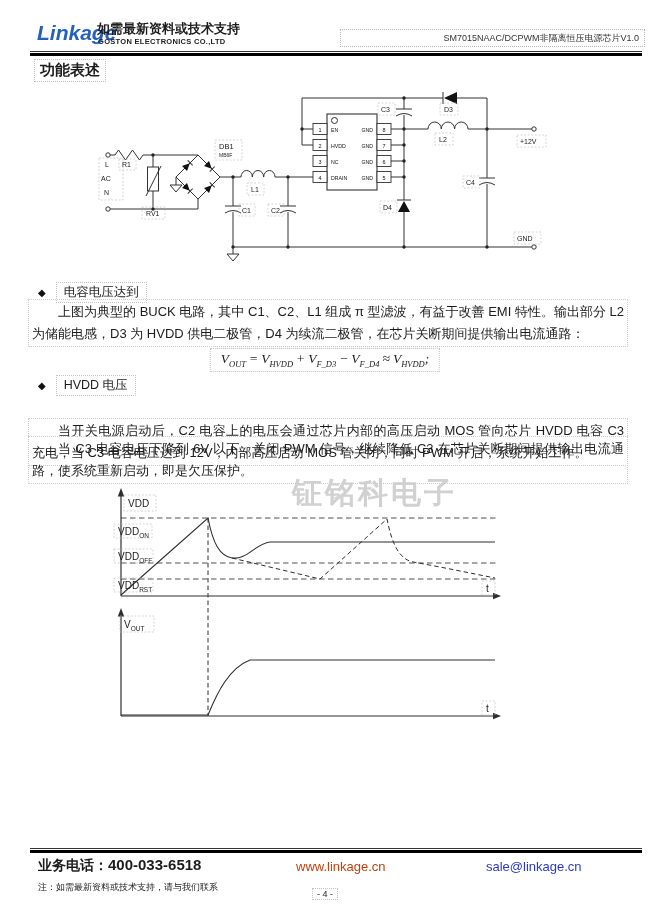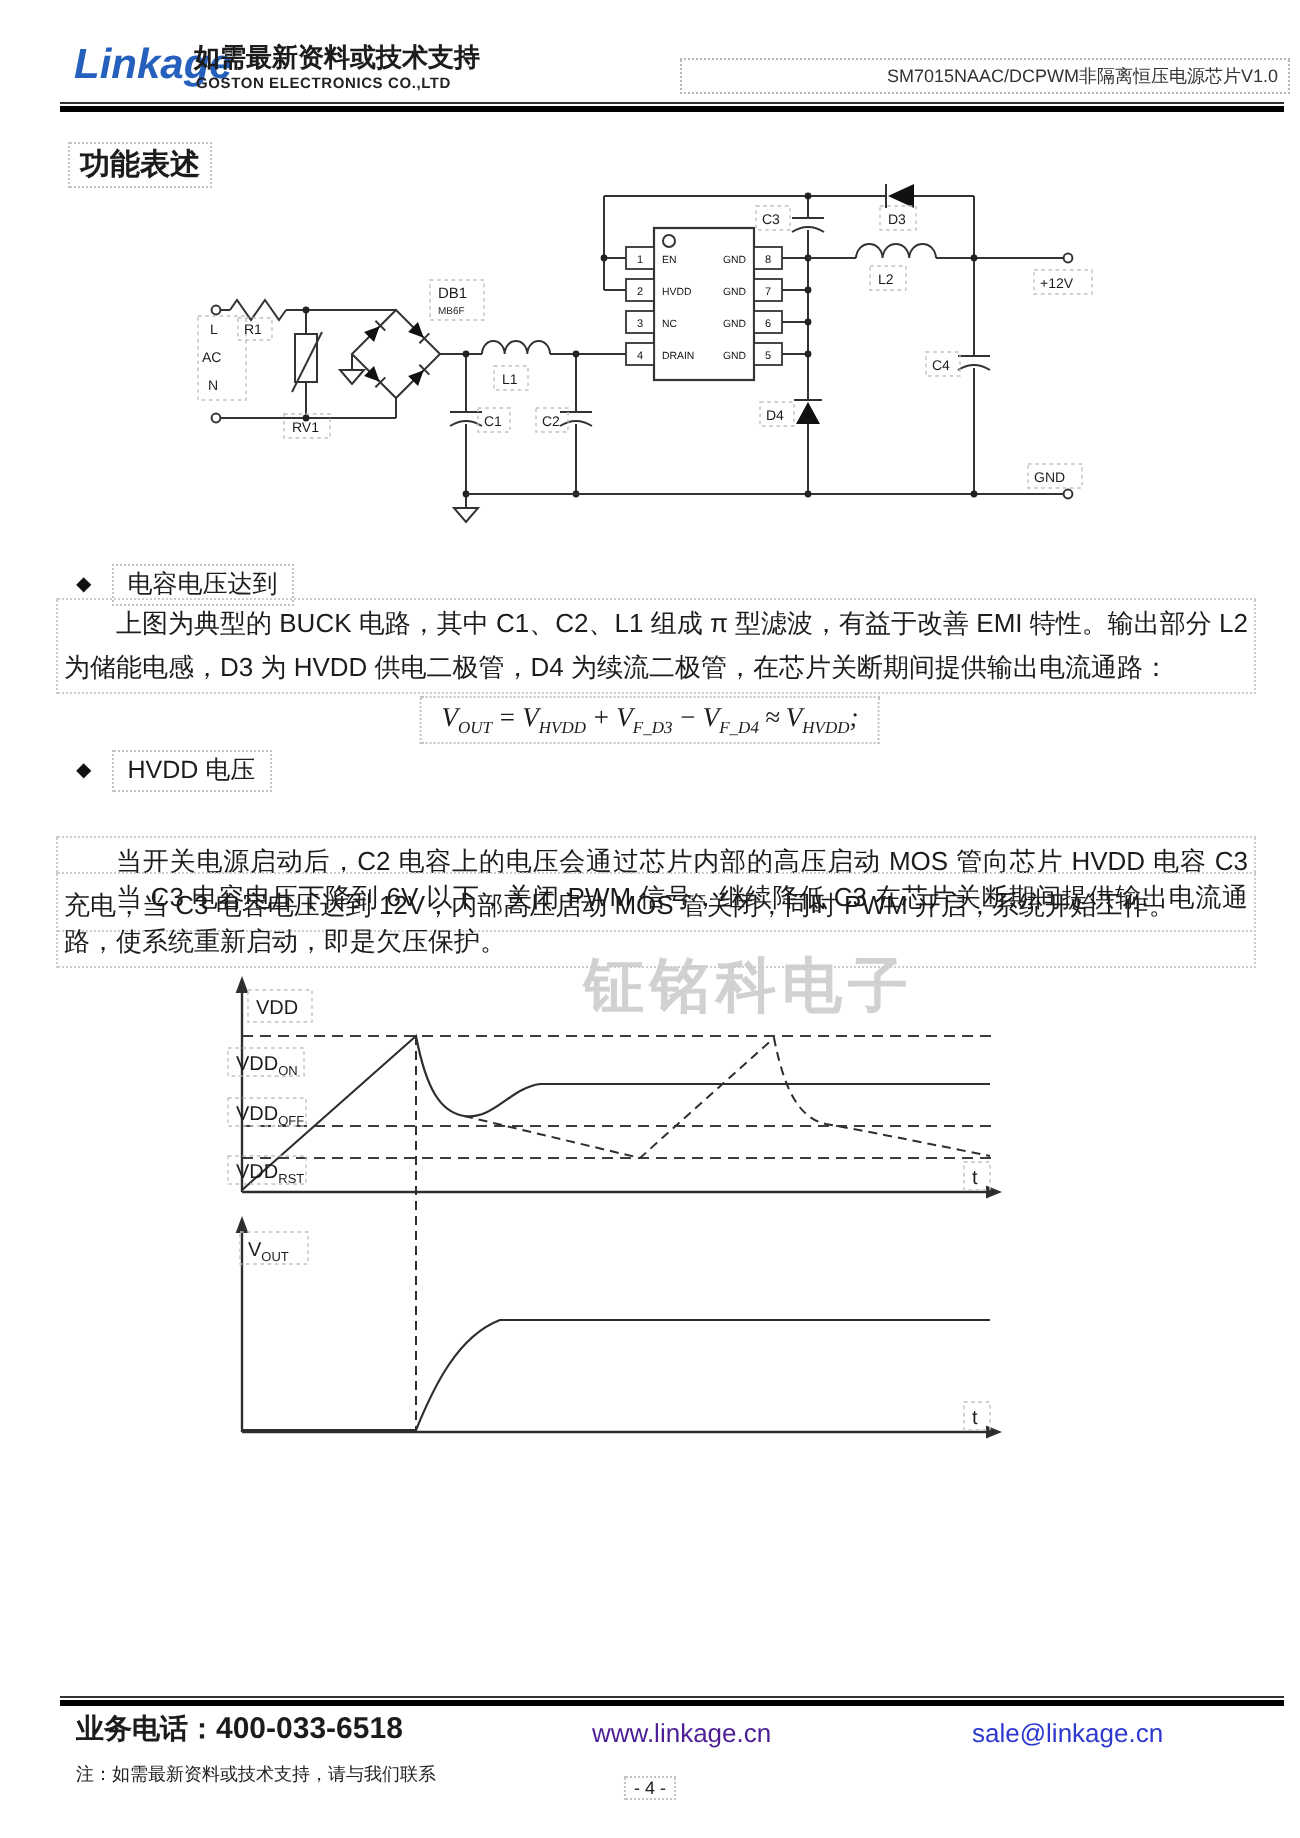--- a/index.html
+++ b/index.html
@@ -6,21 +6,21 @@
   .page{position:relative;width:650px;height:919px;background:#fff;overflow:hidden;
         font-family:"Liberation Sans","DejaVu Sans",sans-serif;color:#1c1c1c;}
   .abs{position:absolute;}
   
   .logo{position:absolute;left:37px;top:21px;font-size:21px;font-weight:bold;color:#2560bd;font-style:italic;}
   .company-cn{position:absolute;left:97px;top:20px;font-size:13px;font-weight:bold;}
   .company-en{position:absolute;left:98px;top:37px;font-size:7.5px;font-weight:bold;letter-spacing:.3px;color:#222;}
   .doc-box{position:absolute;left:340px;top:29px;width:298px;height:16px;border:1px dotted #b8b8b8;
            font-size:9px;line-height:16px;text-align:right;padding-right:5px;color:#333;}
   .rule{position:absolute;left:30px;width:612px;height:0;border-top:1px solid #333;border-bottom:3px solid #000;padding-top:1px;}
-  .sec-title{position:absolute;left:34px;top:59px;font-size:15px;font-weight:bold;padding:1px 5px;border:1px dotted #c3c3c3;margin-top:12px;}
+  .sec-title{position:absolute;left:34px;top:59px;font-size:15px;font-weight:bold;padding:1px 5px;border:1px dotted #c3c3c3;}
   
   .bullet-row{position:absolute;left:38px;display:flex;align-items:center;gap:10px;font-size:12.5px;}
   .bullet{font-size:10px;color:#111;}
   .blabel{padding:1px 7px;border:1px dotted #c3c3c3;}
   .para{position:absolute;left:28px;width:592px;font-size:13px;line-height:22px;text-align:justify;
         text-indent:2em;padding:1px 3px;border:1px dotted #cccccc;background:transparent;}
   .formula{position:absolute;left:50%;transform:translateX(-50%);top:348px;padding:2px 10px;
            border:1px dotted #c3c3c3;font-family:"Liberation Serif","DejaVu Serif",serif;
            font-style:italic;font-size:13.5px;white-space:nowrap;}
   .formula sub{font-size:8.5px;}
@@ -46,21 +46,21 @@
   .arrow{fill:#2e2e2e;}
   .dash{stroke:#3c3c3c;stroke-width:.9;fill:none;stroke-dasharray:5.5 3.5;}
   .curve{stroke:#2e2e2e;stroke-width:1.1;fill:none;}
   .curved{stroke:#2e2e2e;stroke-width:1;fill:none;stroke-dasharray:4.5 3;}
   .wl{font-size:10px;fill:#1c1c1c;}
   .wls{font-size:6.5px;fill:#1c1c1c;}
   
   .phone{position:absolute;left:38px;top:856px;font-size:14px;font-weight:bold;}
   .phone .num{font-size:15px;}
   .note{position:absolute;left:38px;top:881px;font-size:9px;color:#222;}
-  .weblink{position:absolute;left:296px;top:859px;font-size:13px;color:#4c1d95;cursor:pointer;text-align:right;}
+  .weblink{position:absolute;left:296px;top:859px;font-size:13px;color:#c2410c;cursor:pointer;text-align:right;}
   .maillink{position:absolute;left:486px;top:859px;font-size:13px;color:#2c38cf;cursor:pointer;}
   .pagenum{position:absolute;left:50%;transform:translateX(-50%);top:888px;font-size:9px;
            padding:0 4px;border:1px dotted #c3c3c3;}
 </style>
 </head>
 <body>
 
 <div class="page">
 
   <div class="logo">Linkage</div>

